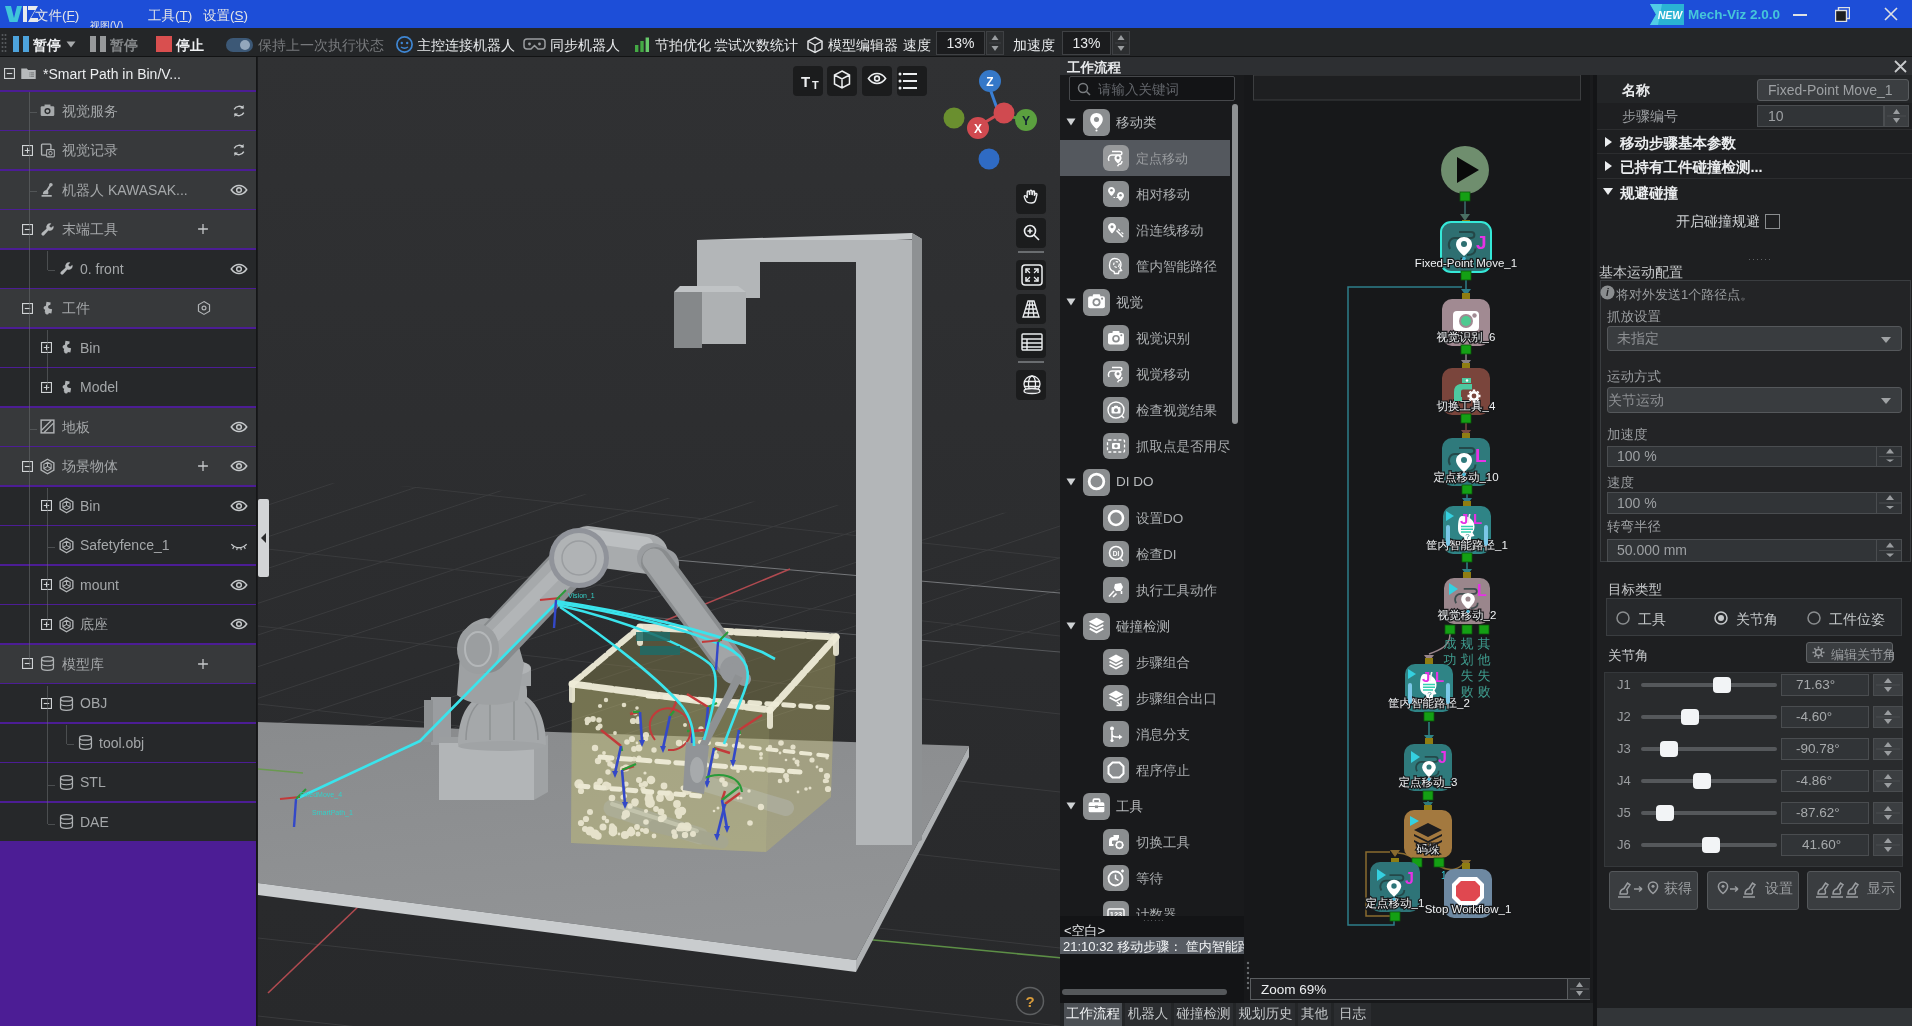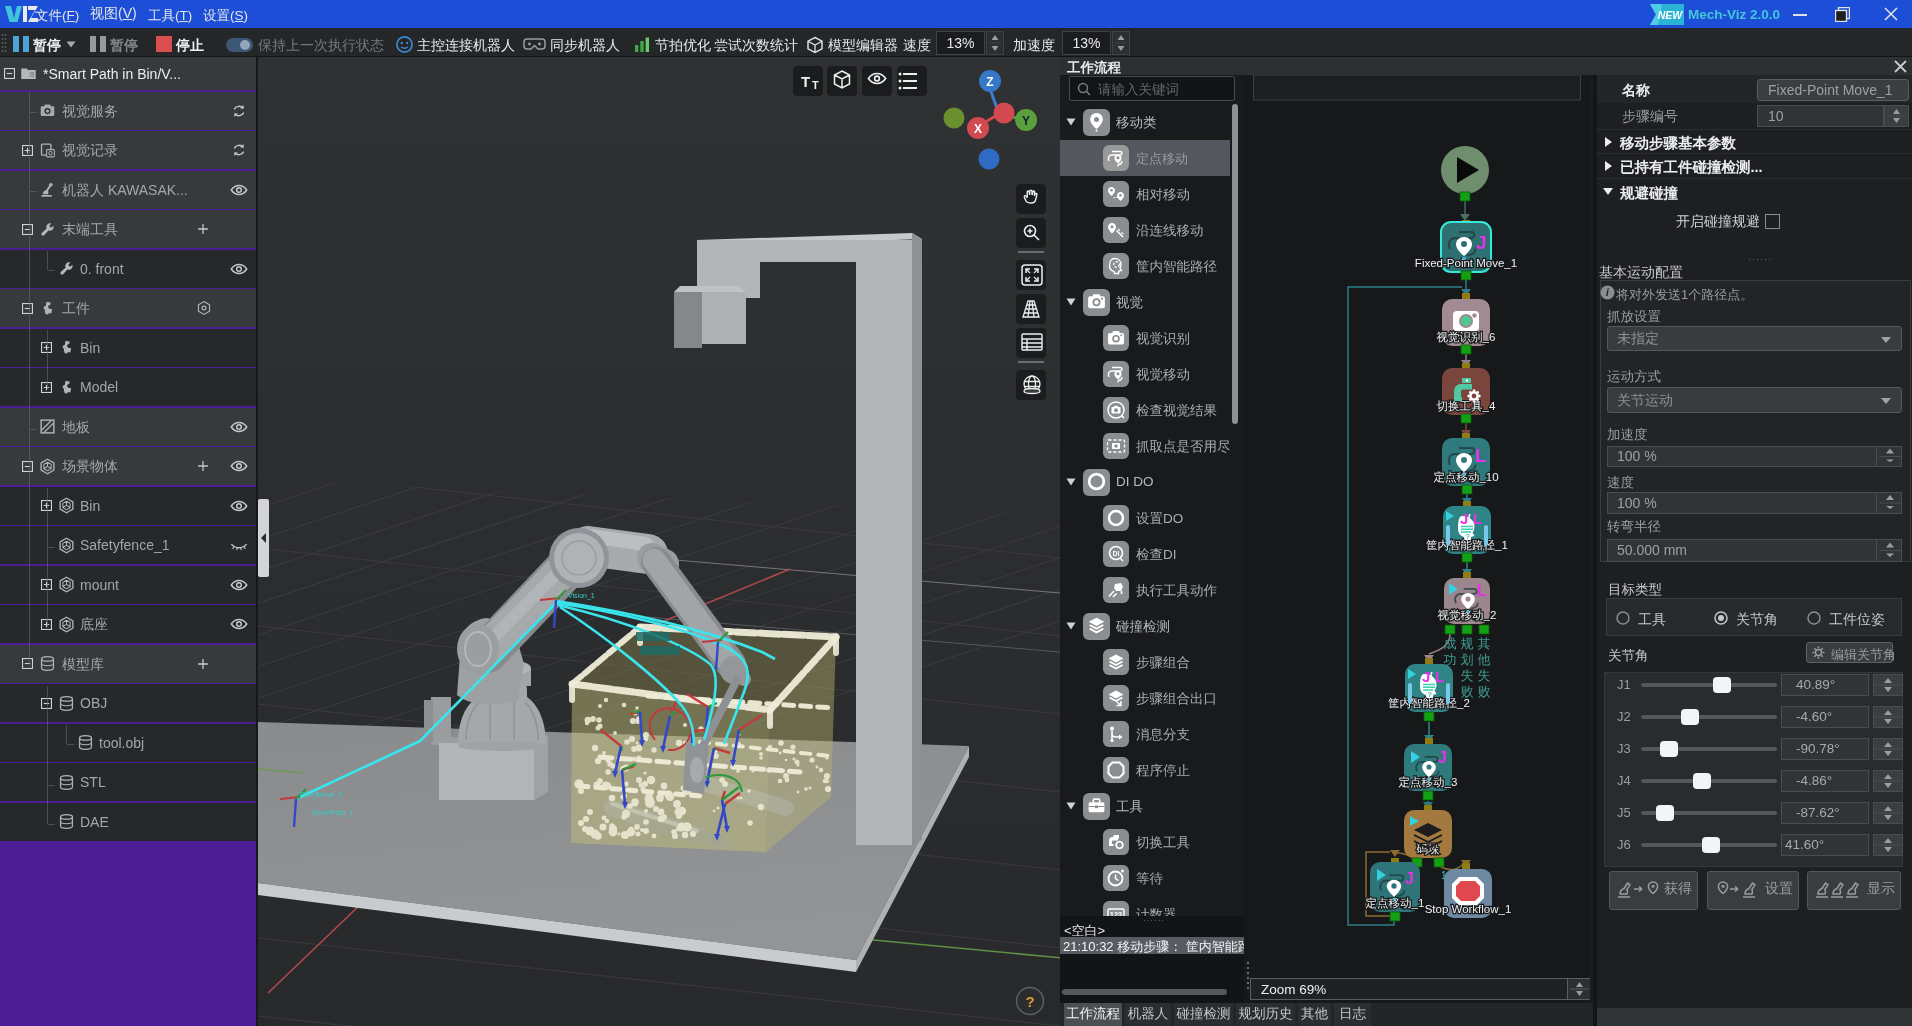--- a/index.html
+++ b/index.html
@@ -91,21 +91,21 @@
 </defs>
     </svg>
 
 <div class="abs" style="left:0;top:0;width:1912px;height:28px;background:#1d4ed8;">
  <svg class="abs" style="left:4px;top:4px" width="36" height="20" viewBox="0 0 36 20">
   <path d="M1 2 L7 2 L10 14 L13 2 L18 2 L13.5 18 L5.5 18 Z" fill="#3fc4da"></path>
   <rect x="19" y="2" width="4" height="16" fill="#e8eaec"></rect>
   <path d="M24 2 H34 L27 14 H34 V18 H24 L31 6 H24 Z" fill="#e8eaec"></path>
  </svg>
  <div class="abs txt" style="left:35px;top:7px;font-size:13.5px;color:#e2e4e6">文件(<span style="text-decoration:underline">F</span>)</div>
- <div class="abs txt" style="left:90px;top:5px;font-size:14px;color:#e2e4e6">视图(<span style="text-decoration:underline">V</span>)</div>
+ <div class="abs txt" style="left:90px;top:19px;font-size:10px;color:#e2e4e6">视图(<span style="text-decoration:underline">V</span>)</div>
  <div class="abs txt" style="left:148px;top:7px;font-size:13.5px;color:#e2e4e6">工具(<span style="text-decoration:underline">T</span>)</div>
  <div class="abs txt" style="left:203px;top:7px;font-size:13.5px;color:#e2e4e6">设置(<span style="text-decoration:underline">S</span>)</div>
  <svg class="abs" style="left:1650px;top:4px" width="34" height="21" viewBox="0 0 34 21">
   <path d="M0 0 H34 V21 H0 L6 10.5 Z" fill="#2ab3d4"></path>
   <path d="M0 0 H12 L8 21 H0 L6 10.5 Z" fill="#51cce6"></path>
   <text x="20" y="15" font-size="10.5" font-weight="bold" fill="#fff" text-anchor="middle" font-style="italic">NEW</text>
  </svg>
  <div class="abs txt" style="left:1688px;top:7px;font-size:13.5px;font-weight:bold;color:#45c6da">Mech-Viz 2.0.0</div>
  <div class="abs" style="left:1793px;top:14px;width:14px;height:2px;background:#dfe1e3"></div>
  <svg class="abs" style="left:1835px;top:7px" width="15" height="15">
@@ -1304,21 +1304,21 @@
         <circle cx="7.5" cy="7.5" r="7" fill="#8a8d8f"></circle>
         <text x="7.5" y="11" font-size="10" font-weight="bold" fill="#232426" text-anchor="middle" font-style="italic">i</text>
       </svg>
       <div class="abs txt" style="left:19px;top:211px;font-size:13px;color:#9a9da0;">将对外发送1个路径点。</div>
       <div class="abs txt" style="left:10px;top:233px;font-size:13.5px;color:#9a9da0;">抓放设置</div>
       <div class="abs" style="left:10px;top:251px;width:295px;height:25px;background:#393c3f;border:1px solid #55585b;border-radius:3px;color:#8f9295;font-size:14px;line-height:23px;padding-left:9px">未指定</div>
       <svg class="abs" style="left:283px;top:260.5px" width="12" height="8">
         <path d="M1 1 L11 1 L6 7 Z" fill="#a0a3a5"></path>
       </svg>
       <div class="abs txt" style="left:10px;top:293px;font-size:13.5px;color:#9a9da0;">运动方式</div>
-      <div class="abs" style="left:10px;top:312px;width:295px;height:26px;background:#393c3f;border:1px solid #55585b;border-radius:3px;color:#8f9295;font-size:14px;line-height:24px;padding-left:9px">关节运动</div>
+      <div class="abs" style="left:10px;top:312px;width:295px;height:26px;background:#393c3f;border:1px solid #55585b;border-radius:3px;color:#8f9295;font-size:14px;line-height:24px;">关节运动</div>
       <svg class="abs" style="left:283px;top:322.0px" width="12" height="8">
         <path d="M1 1 L11 1 L6 7 Z" fill="#a0a3a5"></path>
       </svg>
       <div class="abs txt" style="left:10px;top:351px;font-size:13.5px;color:#9a9da0;">加速度</div>
       <div class="abs" style="left:10px;top:371px;width:295px;height:21px;background:#313437;border:1px solid #4a4d50;color:#9da0a3;font-size:14px;line-height:19px;padding-left:9px">100 %</div>
       <div class="abs" style="left:279px;top:371px;width:26px;height:21px;border-left:1px solid #4a4d50">
         <svg width="26" height="21">
           <path d="M13 2.5 L17 7.5 H9 Z" fill="#9a9da0"></path>
           <path d="M13 16 L9 13.5 H17 Z" fill="#9a9da0"></path>
           <path d="M2 10.5 H24" stroke="#4a4d50"></path>
@@ -1363,21 +1363,21 @@
         <circle cx="6.5" cy="6.5" r="3" fill="none" stroke="#9a9da0" stroke-width="1.4"></circle>
         <g stroke="#9a9da0" stroke-width="1.6">
           <path d="M6.5 0.5 V2.5 M6.5 10.5 V12.5 M0.5 6.5 H2.5 M10.5 6.5 H12.5 M2.3 2.3 L3.7 3.7 M9.3 9.3 L10.7 10.7 M10.7 2.3 L9.3 3.7 M3.7 9.3 L2.3 10.7"></path>
         </g>
       </svg>
       <div class="abs txt" style="left:234px;top:571px;font-size:13px;color:#9a9da0;">编辑关节角</div>
       <div class="abs" style="left:7px;top:597px;width:299px;height:195px;background:#292b2d;border:1px solid #35383b"></div>
       <div class="abs txt" style="left:20px;top:602px;font-size:13px;color:#9a9da0;">J1</div>
       <div class="abs" style="left:44px;top:608px;width:136px;height:4px;background:#55585b;border-radius:2px"></div>
       <div class="abs" style="left:116px;top:602px;width:18px;height:16px;background:#f2f4f6;border-radius:4px"></div>
-      <div class="abs" style="left:184px;top:599px;width:88px;height:22px;background:#313437;border:1px solid #4a4d50;color:#a7aaac;font-size:13.5px;line-height:20px;padding-left:14px">40.89°</div>
+      <div class="abs" style="left:184px;top:599px;width:88px;height:22px;background:#313437;border:1px solid #4a4d50;color:#a7aaac;font-size:13.5px;line-height:20px;padding-left:14px">71.63°</div>
       <div class="abs" style="left:276px;top:599px;width:30px;height:22px;background:#3b3e41;border:1px solid #4a4d50">
         <svg width="28" height="20">
           <path d="M14 3 L18 8 H10 Z" fill="#9a9da0"></path>
           <path d="M14 17 L10 12 H18 Z" fill="#9a9da0"></path>
           <path d="M2 10 H26" stroke="#4a4d50"></path>
         </svg>
       </div>
       <div class="abs txt" style="left:20px;top:634px;font-size:13px;color:#9a9da0;">J2</div>
       <div class="abs" style="left:44px;top:640px;width:136px;height:4px;background:#55585b;border-radius:2px"></div>
       <div class="abs" style="left:84px;top:634px;width:18px;height:16px;background:#f2f4f6;border-radius:4px"></div>
@@ -1418,21 +1418,21 @@
       <div class="abs" style="left:276px;top:727px;width:30px;height:22px;background:#3b3e41;border:1px solid #4a4d50">
         <svg width="28" height="20">
           <path d="M14 3 L18 8 H10 Z" fill="#9a9da0"></path>
           <path d="M14 17 L10 12 H18 Z" fill="#9a9da0"></path>
           <path d="M2 10 H26" stroke="#4a4d50"></path>
         </svg>
       </div>
       <div class="abs txt" style="left:20px;top:762px;font-size:13px;color:#9a9da0;">J6</div>
       <div class="abs" style="left:44px;top:768px;width:136px;height:4px;background:#55585b;border-radius:2px"></div>
       <div class="abs" style="left:105px;top:762px;width:18px;height:16px;background:#f2f4f6;border-radius:4px"></div>
-      <div class="abs" style="left:184px;top:759px;width:88px;height:22px;background:#313437;border:1px solid #4a4d50;color:#a7aaac;font-size:13.5px;line-height:20px;padding-left:3px">41.60°</div>
+      <div class="abs" style="left:184px;top:759px;width:88px;height:22px;background:#313437;border:1px solid #4a4d50;color:#a7aaac;font-size:13.5px;line-height:20px;padding-left:20px">41.60°</div>
       <div class="abs" style="left:276px;top:759px;width:30px;height:22px;background:#3b3e41;border:1px solid #4a4d50">
         <svg width="28" height="20">
           <path d="M14 3 L18 8 H10 Z" fill="#9a9da0"></path>
           <path d="M14 17 L10 12 H18 Z" fill="#9a9da0"></path>
           <path d="M2 10 H26" stroke="#4a4d50"></path>
         </svg>
       </div>
       <div class="abs" style="left:12px;top:796px;width:89px;height:39px;background:#3a3d40;border:1px solid #55585b;border-radius:3px"></div>
       <svg class="abs" style="left:20px;top:804px" width="46" height="22" viewBox="0 0 46 22">
         <path d="M1 18 H13 M3 15 C3 11 5.5 10 7 9.5 L10.5 4 L13 5.8 L9.8 10.5 C10.8 12 10.5 15 10 15 Z" fill="none" stroke="#9a9da0" stroke-width="1.5"></path>

